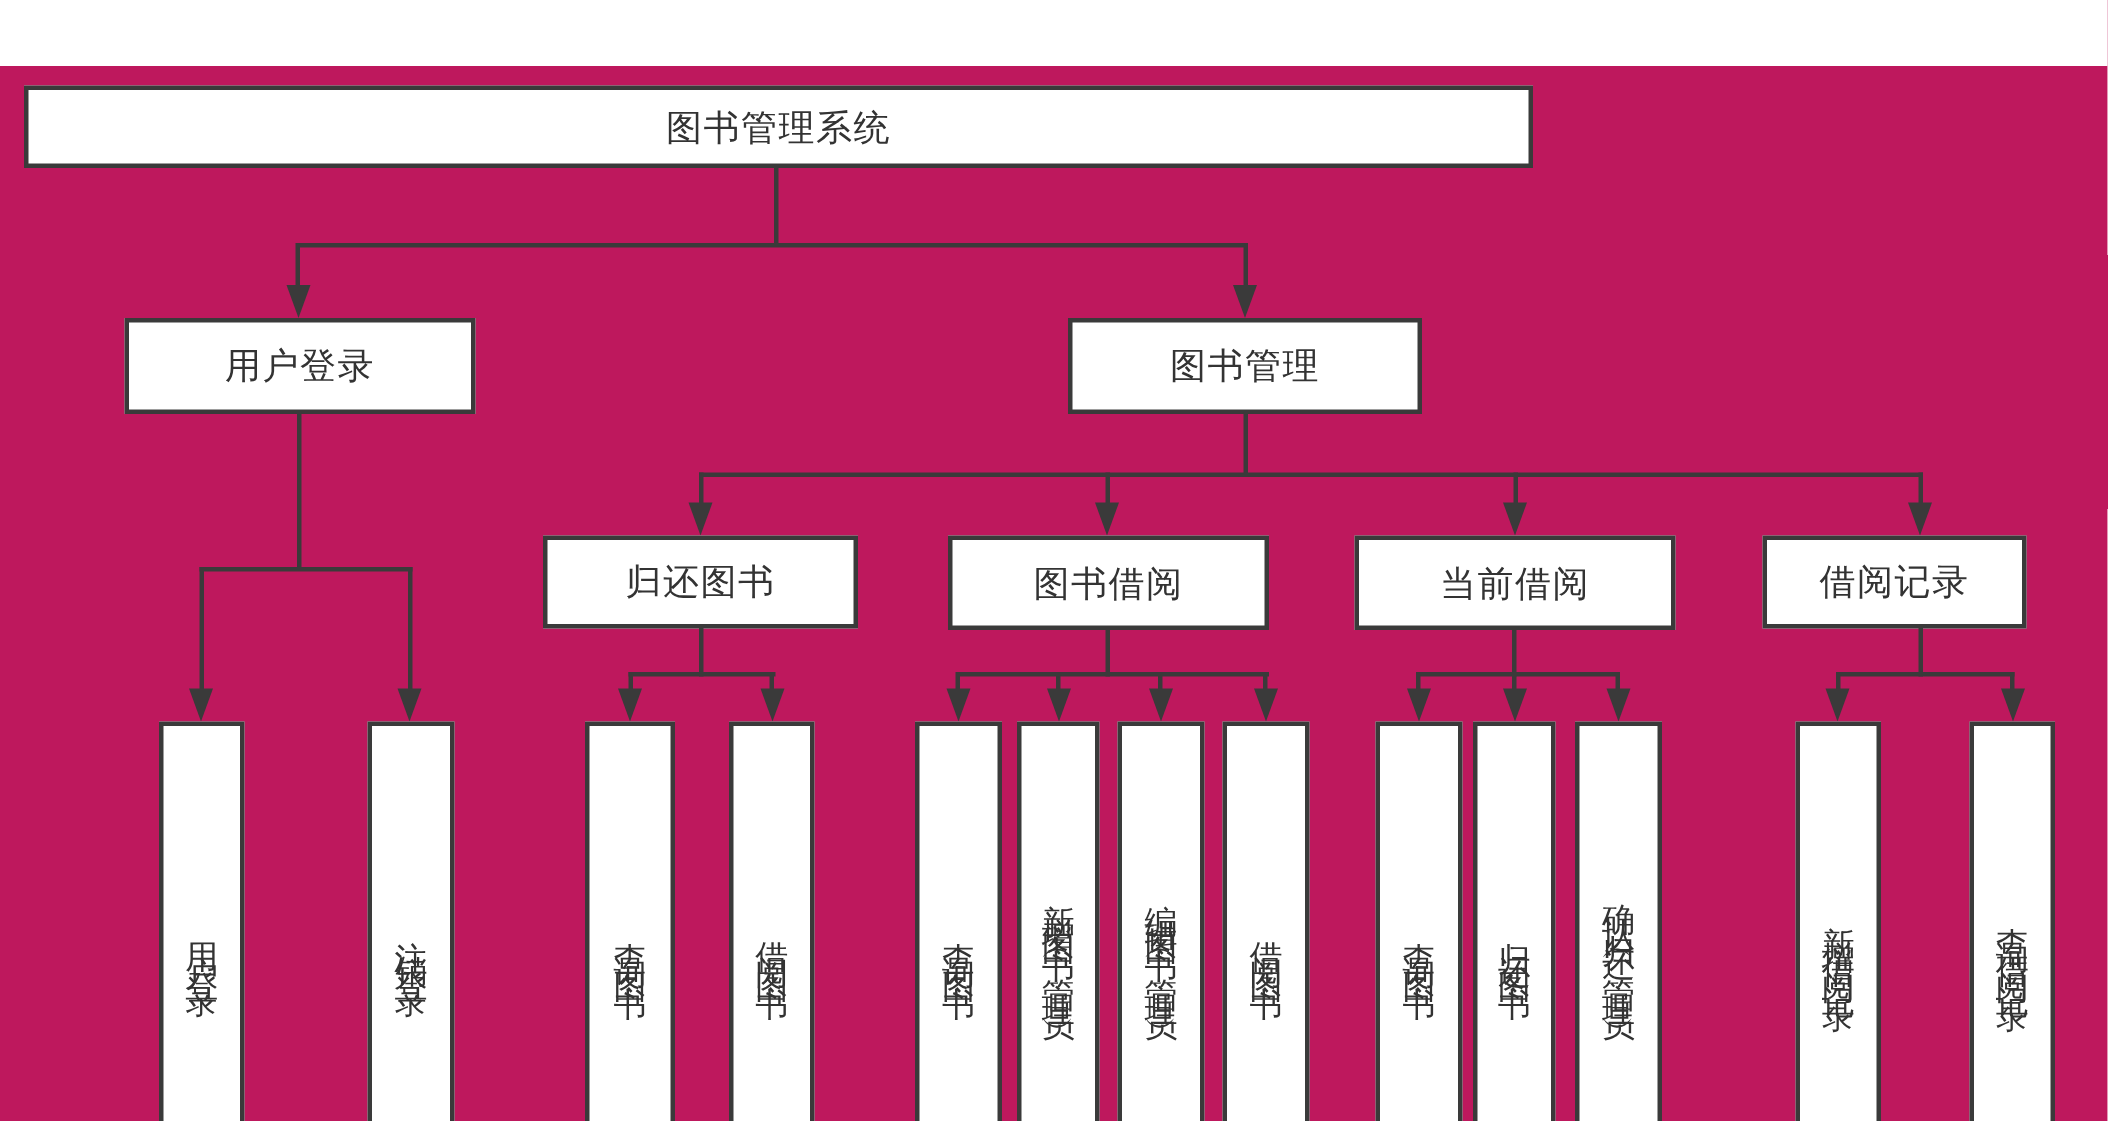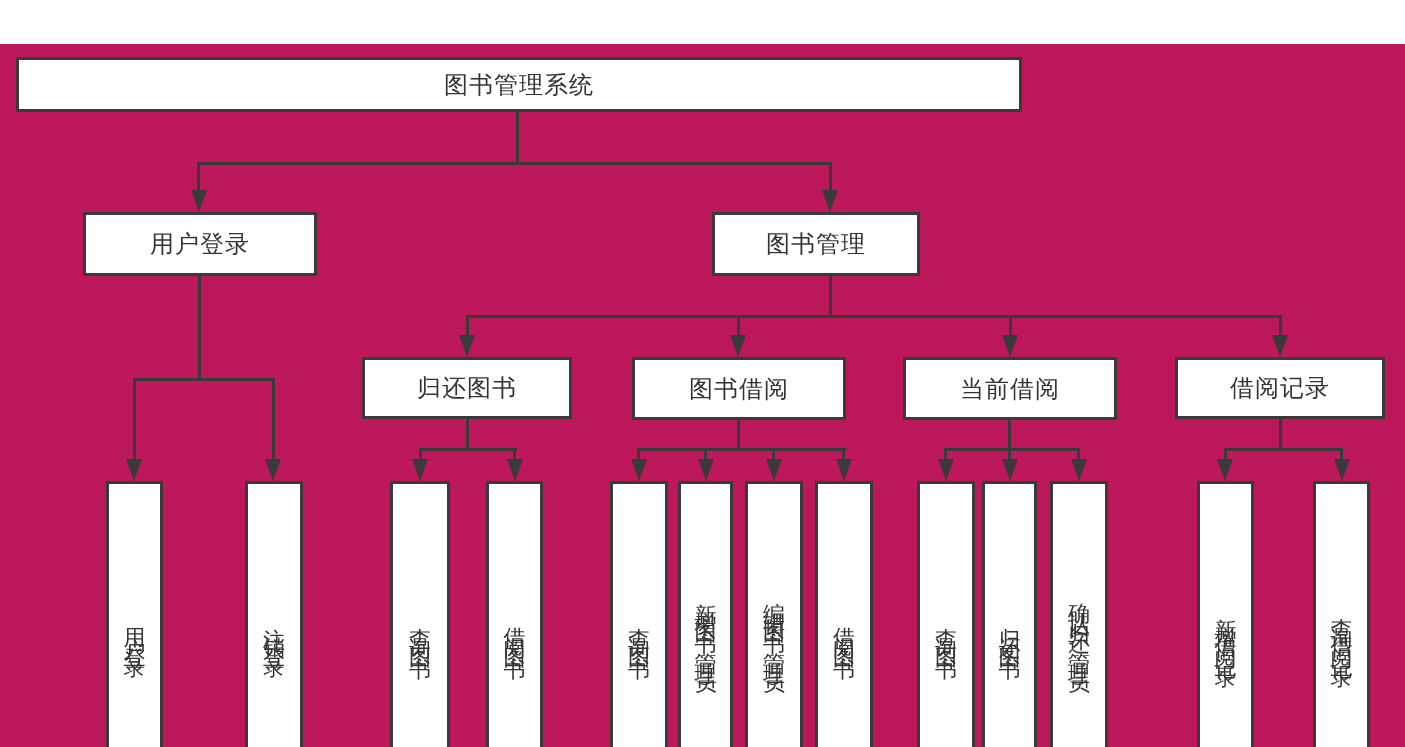--- a/index.html
+++ b/index.html
@@ -51,21 +51,21 @@
   <div class="line" style="left:516px;top:66px;width:3px;height:54px"></div>
   <div class="line" style="left:198px;top:118px;width:634px;height:3px"></div>
   <div class="line" style="left:197px;top:118px;width:3px;height:30px"></div>
   <div class="line" style="left:829px;top:118px;width:3px;height:30px"></div>
   <div class="arrow" style="left:191px;top:146px"></div>
   <div class="arrow" style="left:822px;top:146px"></div>
 
   <div class="box" style="left:83px;top:168px;width:234px;height:64px">
     <span class="hlabel">用户登录</span>
   </div>
-  <div class="box" style="left:712px;top:168px;width:208px;height:64px">
+  <div class="box" style="left:712px;top:168px;width:236px;height:64px">
     <span class="hlabel">图书管理</span>
   </div>
 
   <div class="line" style="left:198px;top:231px;width:3px;height:105px"></div>
   <div class="line" style="left:133px;top:334px;width:142px;height:3px"></div>
   <div class="line" style="left:133px;top:334px;width:3px;height:83px"></div>
   <div class="line" style="left:272px;top:334px;width:3px;height:83px"></div>
   <div class="arrow" style="left:126px;top:415px"></div>
   <div class="arrow" style="left:265px;top:415px"></div>
 
@@ -82,21 +82,21 @@
 
   <div class="box" style="left:362px;top:313px;width:210px;height:62px">
     <span class="hlabel">归还图书</span>
   </div>
   <div class="box" style="left:903px;top:313px;width:214px;height:63px">
     <span class="hlabel">当前借阅</span>
   </div>
   <div class="box" style="left:632px;top:313px;width:214px;height:63px">
     <span class="hlabel">图书借阅</span>
   </div>
-  <div class="box" style="left:1175px;top:313px;width:210px;height:62px">
+  <div class="box" style="left:1175px;top:313px;width:176px;height:62px">
     <span class="hlabel">借阅记录</span>
   </div>
 
   <div class="line" style="left:466px;top:374px;width:3px;height:33px"></div>
   <div class="line" style="left:419px;top:404px;width:98px;height:3px"></div>
   <div class="line" style="left:419px;top:404px;width:3px;height:14px"></div>
   <div class="line" style="left:513px;top:404px;width:3px;height:14px"></div>
   <div class="arrow" style="left:412px;top:415px"></div>
   <div class="arrow" style="left:507px;top:415px"></div>
 

